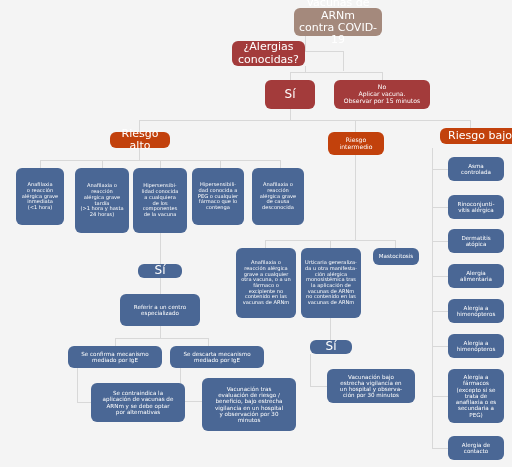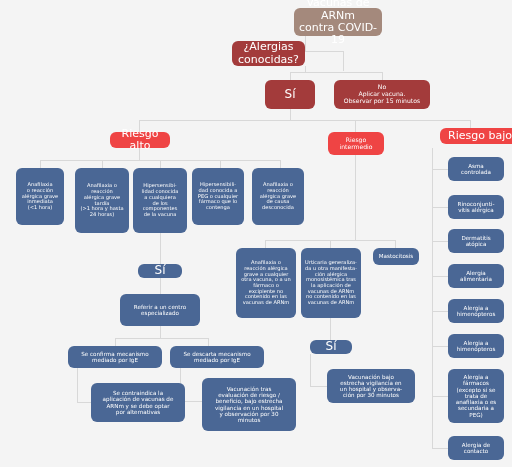--- a/index.html
+++ b/index.html
@@ -20,21 +20,21 @@
     text-align:center;
     border-radius:6px;
     color:#ffffff;
     line-height:1.12;
     padding:3px 3px;
     white-space:pre-line;
     z-index:3;
   }
   .root{background:#a4897c;}
   .decision{background:#a33b3b;}
-  .risk{background:#ef4444;}
+  .risk{background:#c2410c;}
   .step{background:#4a6795;}
 
   .f5{font-size:5.1px;}
   .f55{font-size:5.6px;}
   .f6{font-size:6.1px;}
   .f65{font-size:11px;}
   .f7{font-size:12px;}
 
   .edge{
     position:absolute;

